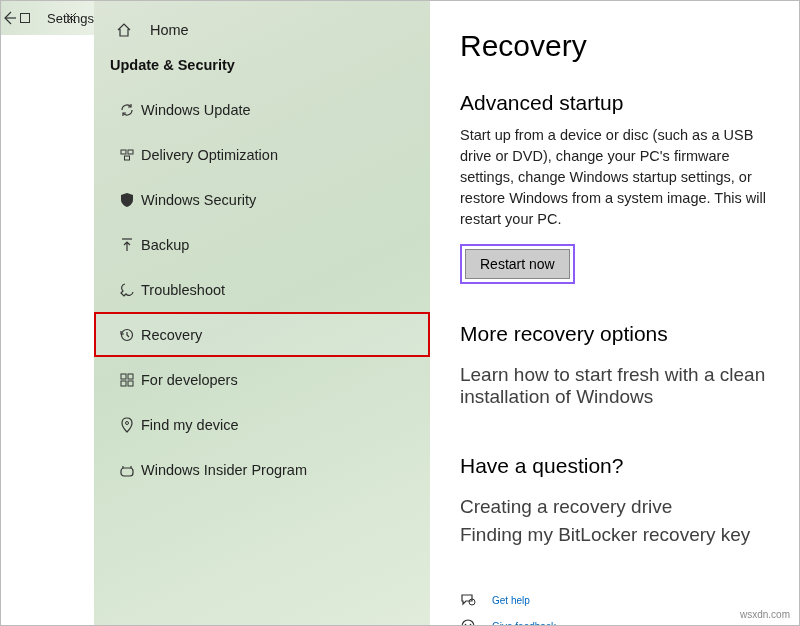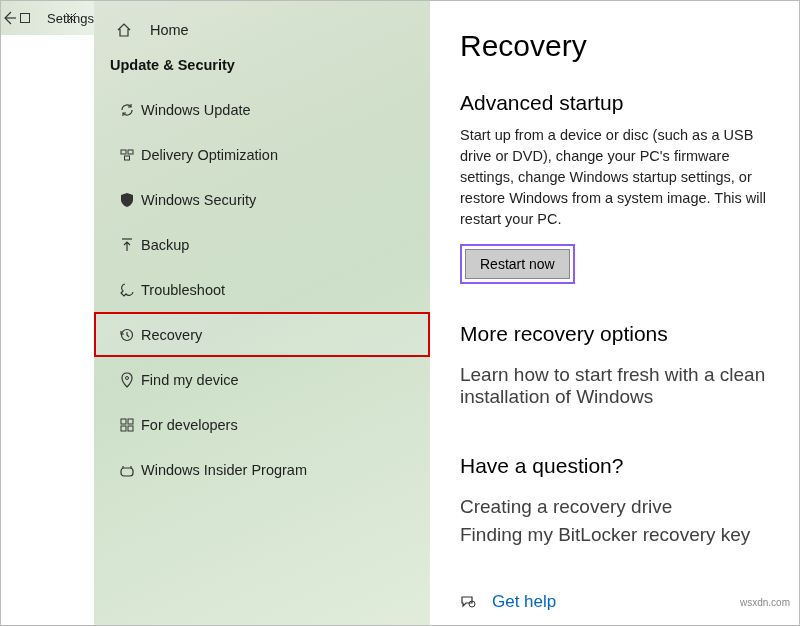--- a/index.html
+++ b/index.html
@@ -152,24 +152,24 @@
     }
     .spacer-lg { height: 40px; }
     .spacer-md { height: 30px; }
     .help-row {
       display: flex;
       align-items: center;
       gap: 14px;
       margin-top: 10px;
     }
     .help-row .hicon { color: #333; font-size: 15px; width: 18px; }
-    .help-row .hlink { color: #0067c0; font-size: 17px; }
+    .help-row .hlink { color: #0067c0; font-size: 10px; }
     .watermark {
       position: absolute;
-      bottom: 18px;
+      bottom: 6px;
       right: 10px;
       font-size: 10px;
       color: #888;
     }
     svg { display: block; }
   </style>
 </head>
 <body>
 
 <div class="window">
@@ -270,42 +270,42 @@
               <path d="M2 4 V7 H5" stroke="#333" stroke-width="1.2" fill="none"></path>
             </svg>
         </span>
         <span>Recovery</span>
       </div>
 
 
       <div class="nav-item">
         <span class="icon">
           <svg width="16" height="16" viewBox="0 0 16 16">
-              <path d="M8 1 C5 1 3 3 3 6 C3 10 8 15 8 15 C8 15 13 10 13 6 C13 3 11 1 8 1 Z" stroke="#333" stroke-width="1.2" fill="none"></path>
-              <circle cx="8" cy="6" r="1.5" stroke="#333" stroke-width="1" fill="none"></circle>
-            </svg>
-        </span>
-        <span>Find my device</span>
-      </div>
-
-      <div class="nav-item">
-        <span class="icon">
-          <svg width="16" height="16" viewBox="0 0 16 16">
               <rect x="2" y="2" width="5" height="5" stroke="#333" stroke-width="1" fill="none"></rect>
               <rect x="9" y="2" width="5" height="5" stroke="#333" stroke-width="1" fill="none"></rect>
               <rect x="2" y="9" width="5" height="5" stroke="#333" stroke-width="1" fill="none"></rect>
               <rect x="9" y="9" width="5" height="5" stroke="#333" stroke-width="1" fill="none"></rect>
             </svg>
         </span>
         <span>For developers</span>
       </div>
 
       <div class="nav-item">
         <span class="icon">
           <svg width="16" height="16" viewBox="0 0 16 16">
+              <path d="M8 1 C5 1 3 3 3 6 C3 10 8 15 8 15 C8 15 13 10 13 6 C13 3 11 1 8 1 Z" stroke="#333" stroke-width="1.2" fill="none"></path>
+              <circle cx="8" cy="6" r="1.5" stroke="#333" stroke-width="1" fill="none"></circle>
+            </svg>
+        </span>
+        <span>Find my device</span>
+      </div>
+
+      <div class="nav-item">
+        <span class="icon">
+          <svg width="16" height="16" viewBox="0 0 16 16">
               <rect x="2" y="6" width="12" height="8" rx="3" stroke="#333" stroke-width="1.2" fill="none"></rect>
               <path d="M4 6 V4 M12 6 V4" stroke="#333" stroke-width="1.2"></path>
             </svg>
         </span>
         <span>Windows Insider Program</span>
       </div>
     </div>
 
     <div class="content">
       <div class="page-title">Recovery</div>

